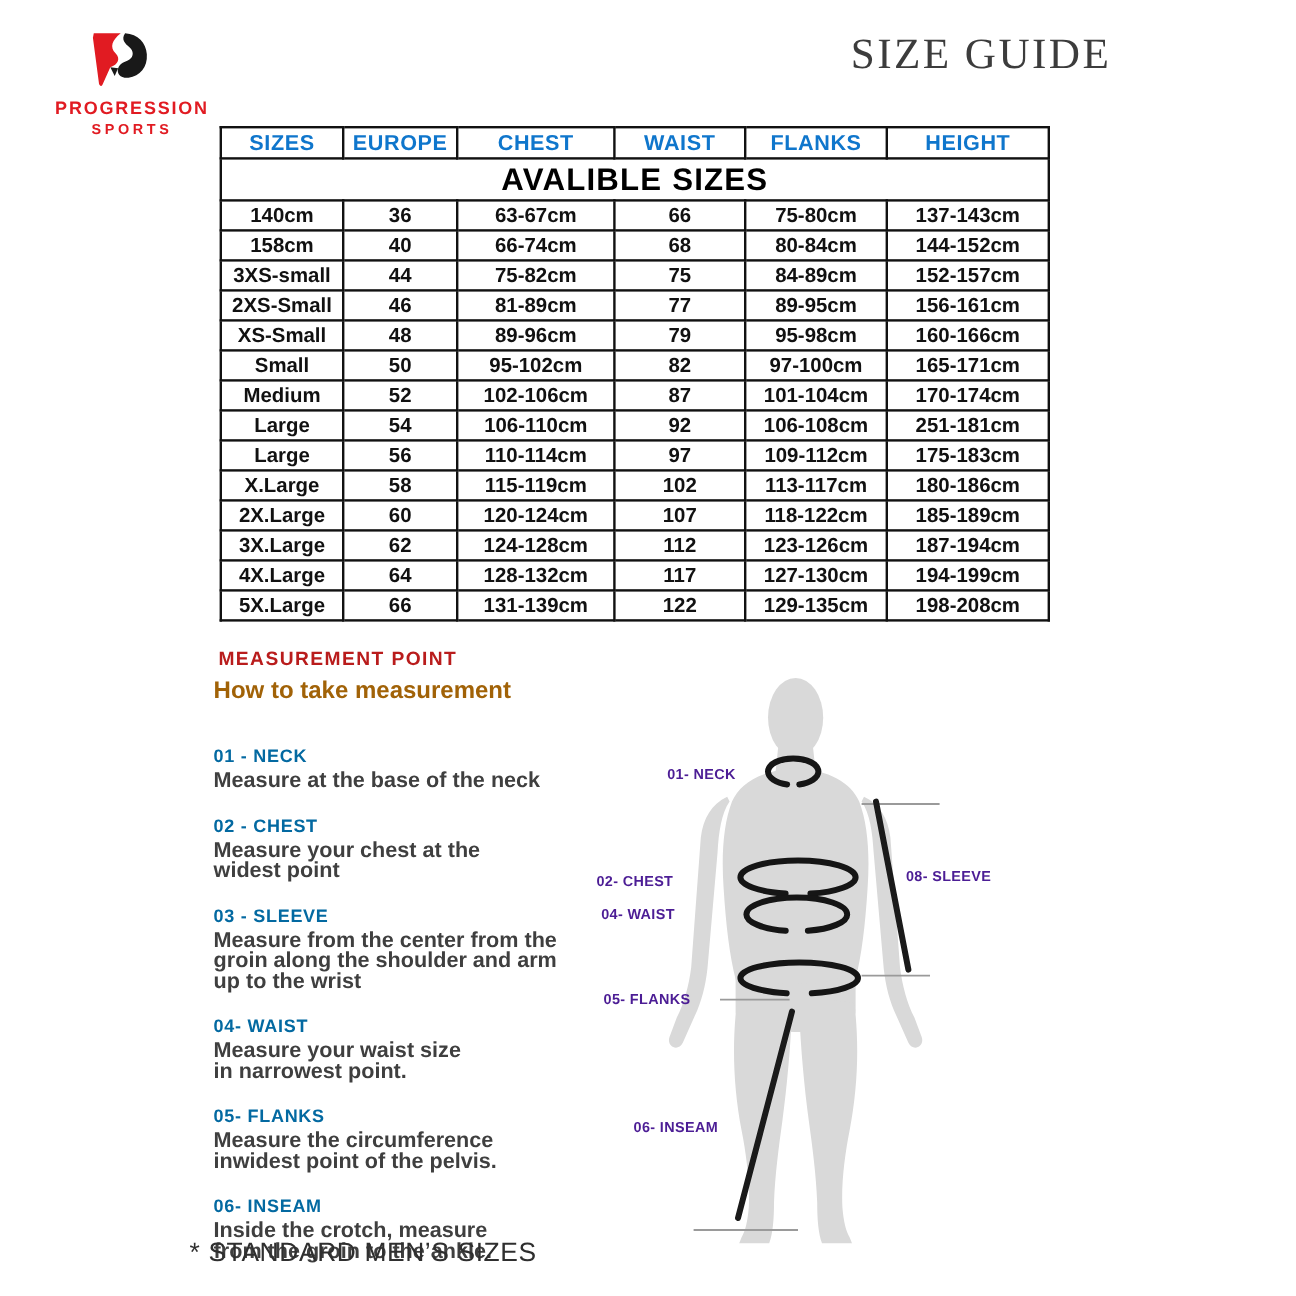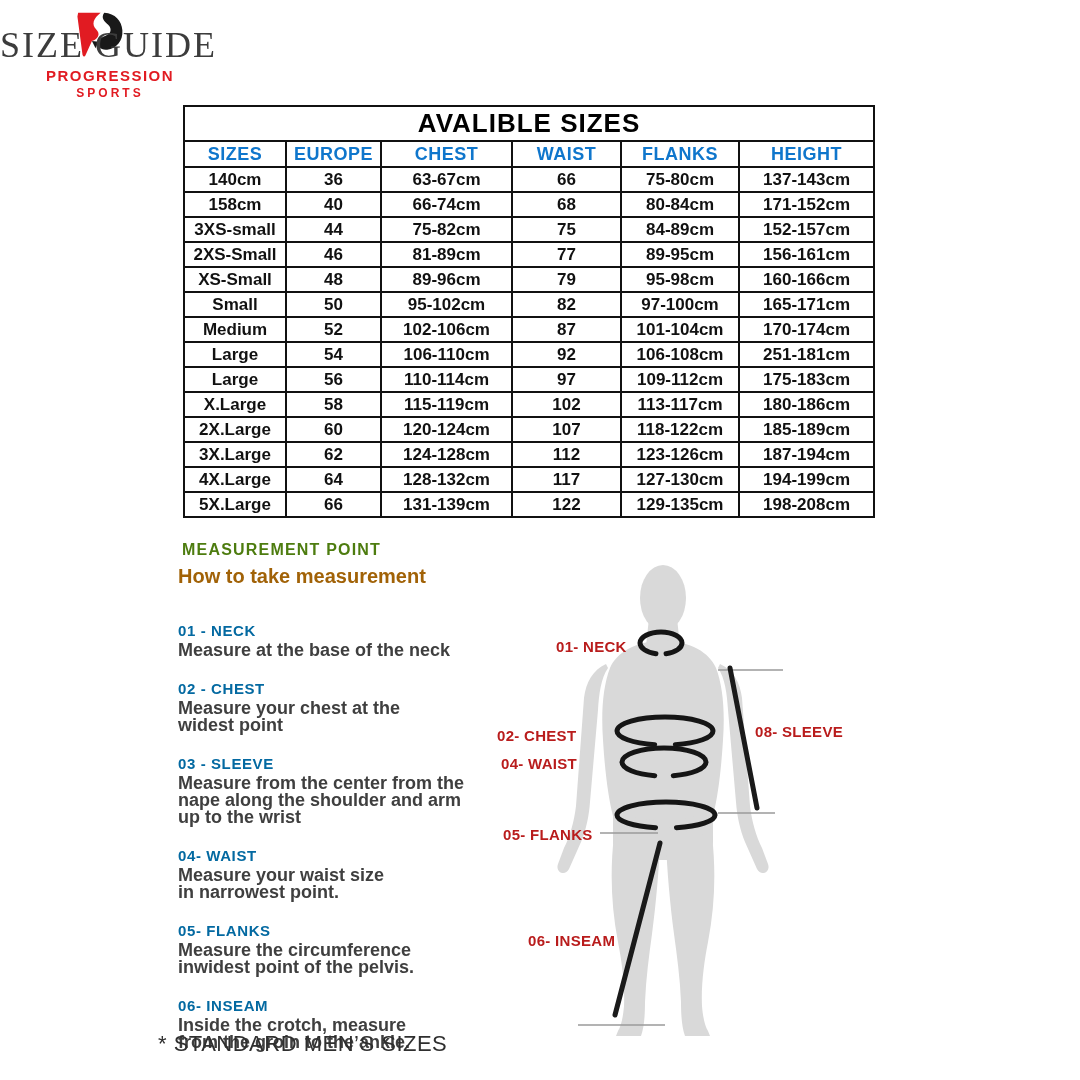--- a/index.html
+++ b/index.html
@@ -1,53 +1,53 @@
 <!DOCTYPE html>
 <html><head>
 <meta charset="utf-8">
 <style>
   html,body{margin:0;padding:0;background:#fff;}
   .page{position:relative;width:1080px;height:1080px;background:#fff;overflow:hidden;
         font-family:"Liberation Sans",sans-serif;}
 
   
-  .brand{position:absolute;left:20px;top:1px;width:180px;height:105px;}
+  .brand{position:absolute;left:20px;top:16px;width:180px;height:105px;}
   .brand-mark{position:absolute;left:48px;top:4px;width:58px;height:62px;}
   .brand-line1{position:absolute;left:10px;top:66px;width:160px;text-align:center;
        font-size:15px;font-weight:bold;letter-spacing:1.5px;color:#e11b22;}
   .brand-line2{position:absolute;left:10px;top:85px;width:160px;text-align:center;
        font-size:12px;font-weight:bold;letter-spacing:3px;color:#e11b22;}
 
   
-  .page-title{position:absolute;left:0;top:24px;width:904px;text-align:left;
-       font-family:"Liberation Serif",serif;font-size:36px;letter-spacing:2px;color:#3c3c3c;}
+  .page-title{position:absolute;left:0;top:24px;width:904px;text-align:right;
+       font-family:"Liberation Serif",serif;font-size:36px;letter-spacing:2px;color:#3c3c3c;padding-left:22px;}
 
   
   .table-wrap{position:absolute;left:183px;top:105px;width:690px;}
   table.size-table{border-collapse:collapse;width:690px;table-layout:fixed;}
   table.size-table th,table.size-table td{border:2px solid #111;text-align:center;
        vertical-align:middle;padding:0;}
   .tbl-title{height:33px;font-size:26px;font-weight:bold;letter-spacing:1px;color:#000;}
   th.col-h{height:24px;font-size:18px;font-weight:bold;color:#0f76cc;letter-spacing:0.5px;}
   table.size-table td{height:23px;font-size:17px;font-weight:bold;color:#111;}
   td.size-name{color:#ff0000;}
 
   
   .measure{position:absolute;left:160px;top:541px;width:340px;}
-  .m-head{padding-left:22px;font-size:16px;font-weight:bold;letter-spacing:1.2px;color:#4d7c0f;}
+  .m-head{padding-left:22px;font-size:16px;font-weight:bold;letter-spacing:1.2px;color:#b91c1c;}
   .m-sub{padding-left:18px;margin-top:6px;font-size:20px;font-weight:bold;color:#a16207;}
   .m-items{margin-top:34px;padding-left:18px;}
   .m-item{margin-bottom:21px;}
   .m-label{font-size:15px;font-weight:bold;color:#0369a1;letter-spacing:0.6px;margin-bottom:3px;}
   .m-desc{font-size:18px;font-weight:bold;color:#3f3f3f;line-height:17px;white-space:pre-line;}
 
   
   .figure{position:absolute;left:470px;top:556px;width:410px;height:495px;}
   .figure svg{position:absolute;left:43px;top:2px;}
-  .flabel{position:absolute;font-size:15px;font-weight:bold;color:#b91c1c;letter-spacing:0.3px;white-space:nowrap;}
+  .flabel{position:absolute;font-size:12px;font-weight:bold;color:#4c1d95;letter-spacing:0.3px;white-space:nowrap;}
   .flabel.neck{left:86px;top:82px;}
   .flabel.chest{left:27px;top:171px;}
   .flabel.waist{left:31px;top:199px;}
   .flabel.flanks{left:33px;top:270px;}
   .flabel.sleeve{left:285px;top:167px;}
   .flabel.inseam{left:58px;top:376px;}
 
   
   .footnote{position:absolute;left:158px;top:1031px;font-size:22px;font-weight:normal;
        letter-spacing:0.5px;color:#2f2f2f;}
@@ -74,47 +74,47 @@
       <colgroup>
         <col style="width:102px">
           <col style="width:95px">
           <col style="width:131px">
         <col style="width:109px">
           <col style="width:118px">
           <col style="width:135px">
       </colgroup>
       <thead>
         <tr>
-          <th class="tbl-title" colspan="6">AVALIBLE SIZES</th>
-        </tr>
-        <tr>
             <th class="col-h">SIZES</th>
             <th class="col-h">EUROPE</th>
             <th class="col-h">CHEST</th>
             <th class="col-h">WAIST</th>
             <th class="col-h">FLANKS</th>
             <th class="col-h">HEIGHT</th>
           </tr>
+        <tr>
+          <th class="tbl-title" colspan="6">AVALIBLE SIZES</th>
+        </tr>
       </thead>
       <tbody>
           <tr>
             <td class="size-name">140cm</td>
             <td>36</td>
             <td>63-67cm</td>
             <td>66</td>
             <td>75-80cm</td>
             <td>137-143cm</td>
           </tr>
           <tr>
             <td class="size-name">158cm</td>
             <td>40</td>
             <td>66-74cm</td>
             <td>68</td>
             <td>80-84cm</td>
-            <td>171-152cm</td>
+            <td>144-152cm</td>
           </tr>
           <tr>
             <td class="size-name">3XS-small</td>
             <td>44</td>
             <td>75-82cm</td>
             <td>75</td>
             <td>84-89cm</td>
             <td>152-157cm</td>
           </tr>
           <tr>
@@ -218,21 +218,21 @@
           <div class="m-desc">Measure at the base of the neck</div>
         </div>
         <div class="m-item">
           <div class="m-label">02 - CHEST</div>
           <div class="m-desc">Measure your chest at the
 widest point</div>
         </div>
         <div class="m-item">
           <div class="m-label">03 - SLEEVE</div>
           <div class="m-desc">Measure from the center from the
-nape along the shoulder and arm
+groin along the shoulder and arm
 up to the wrist</div>
         </div>
         <div class="m-item">
           <div class="m-label">04- WAIST</div>
           <div class="m-desc">Measure your waist size
 in narrowest point.</div>
         </div>
         <div class="m-item">
           <div class="m-label">05-  FLANKS</div>
           <div class="m-desc">Measure the circumference

